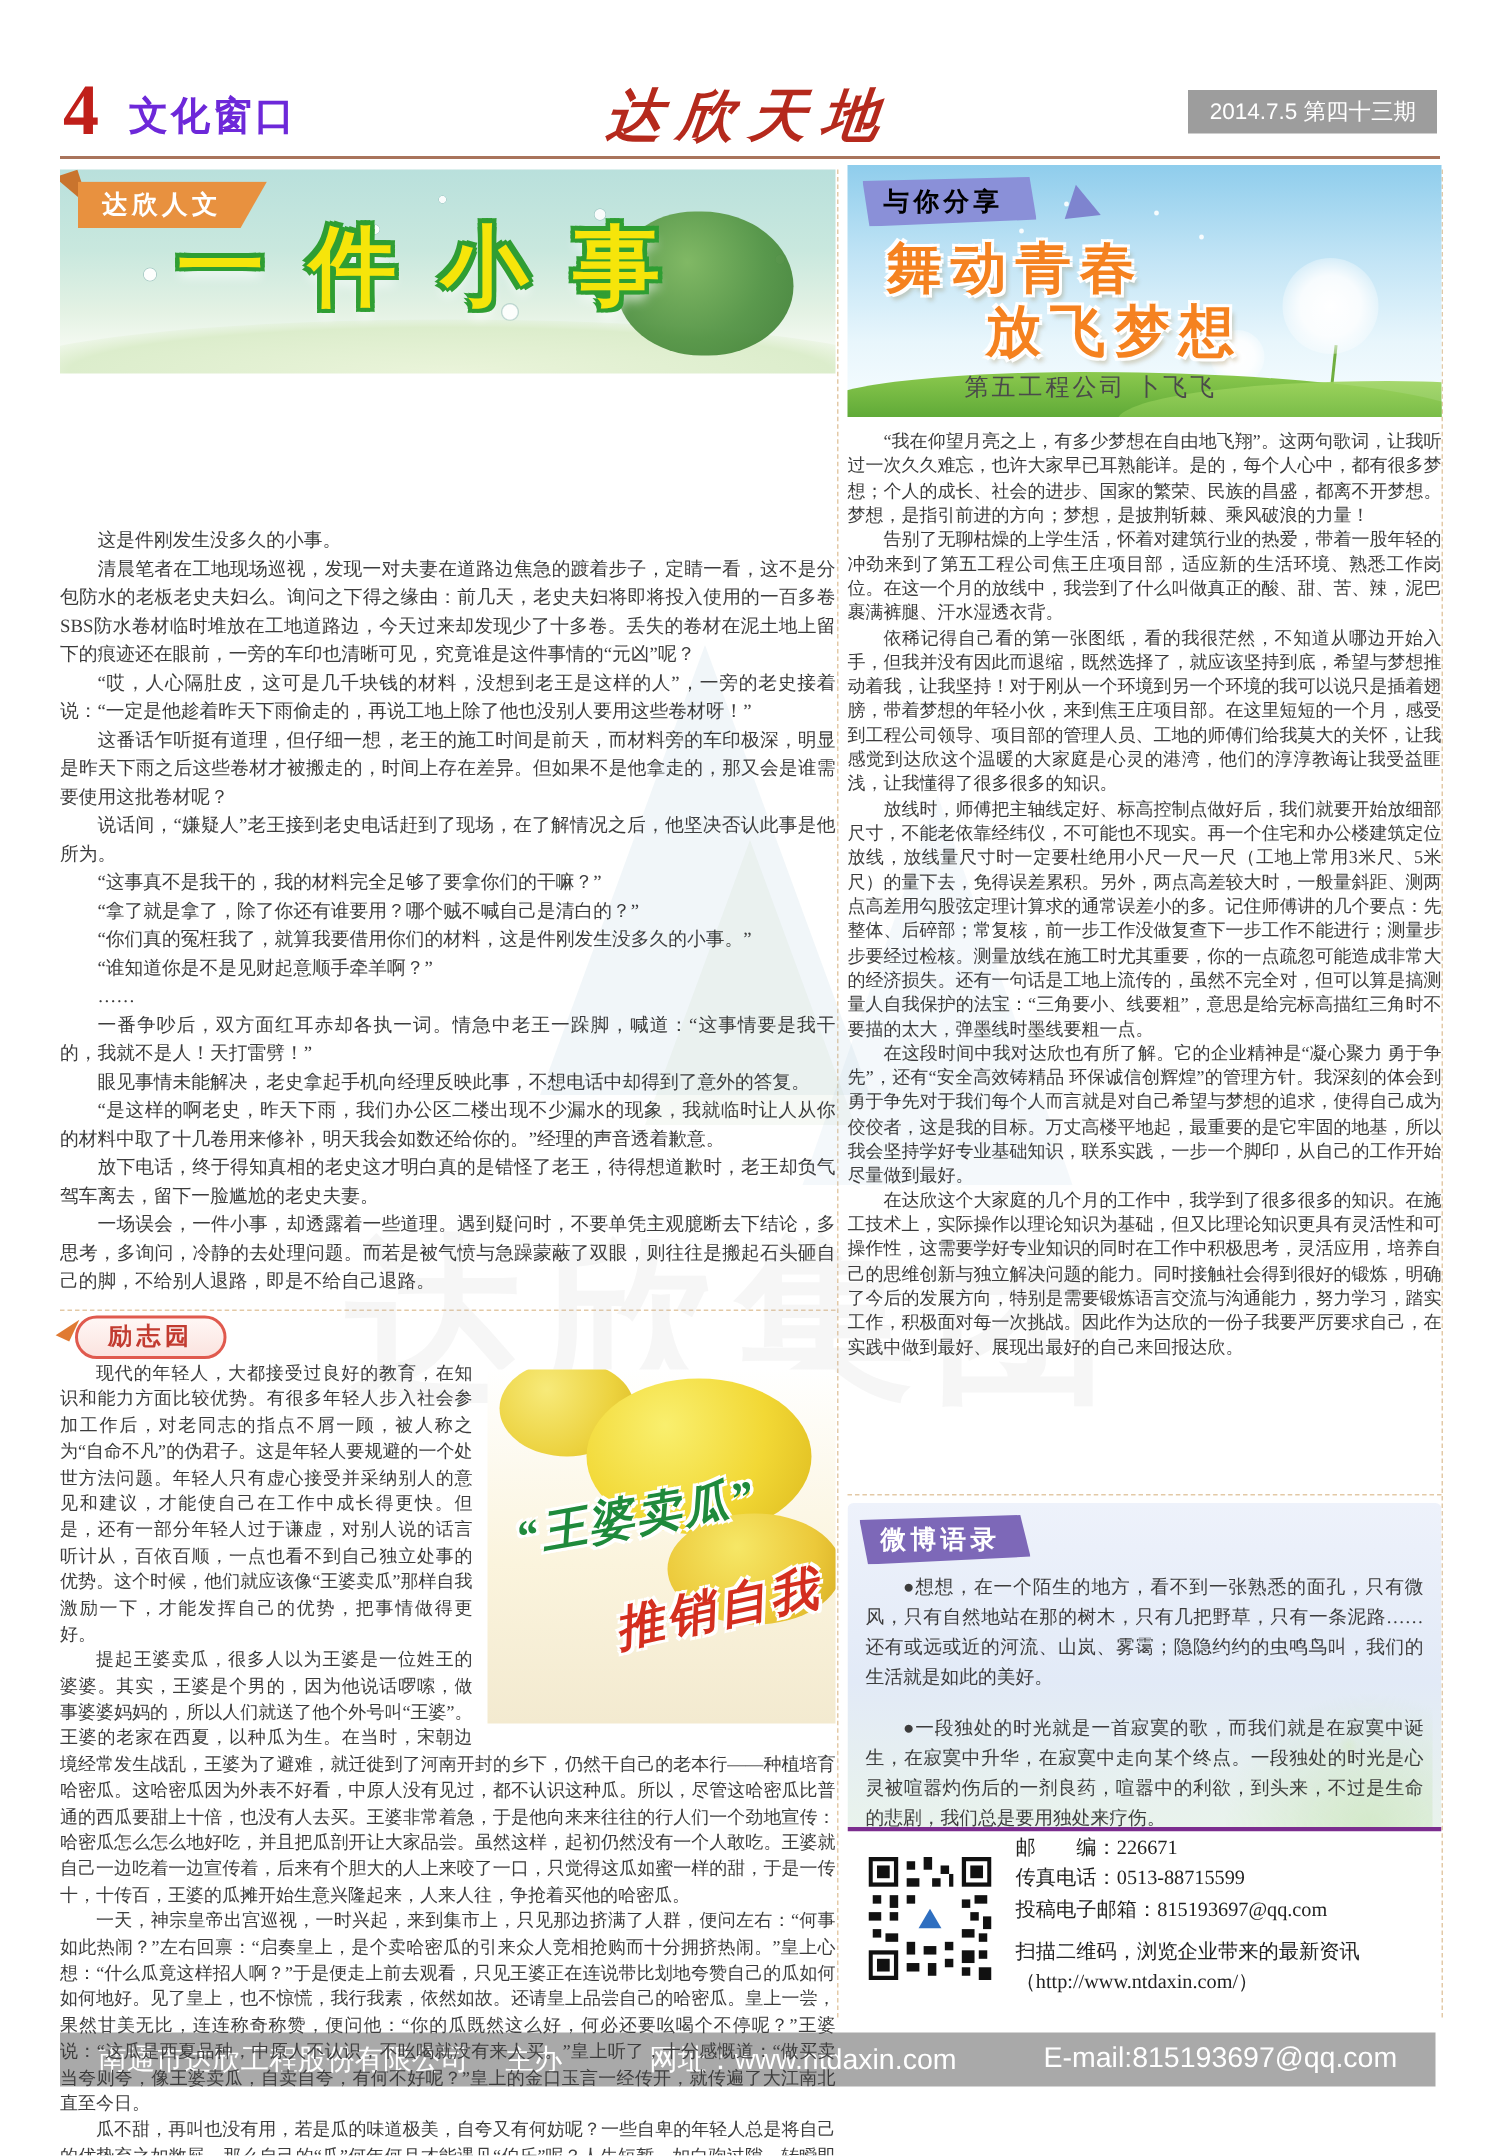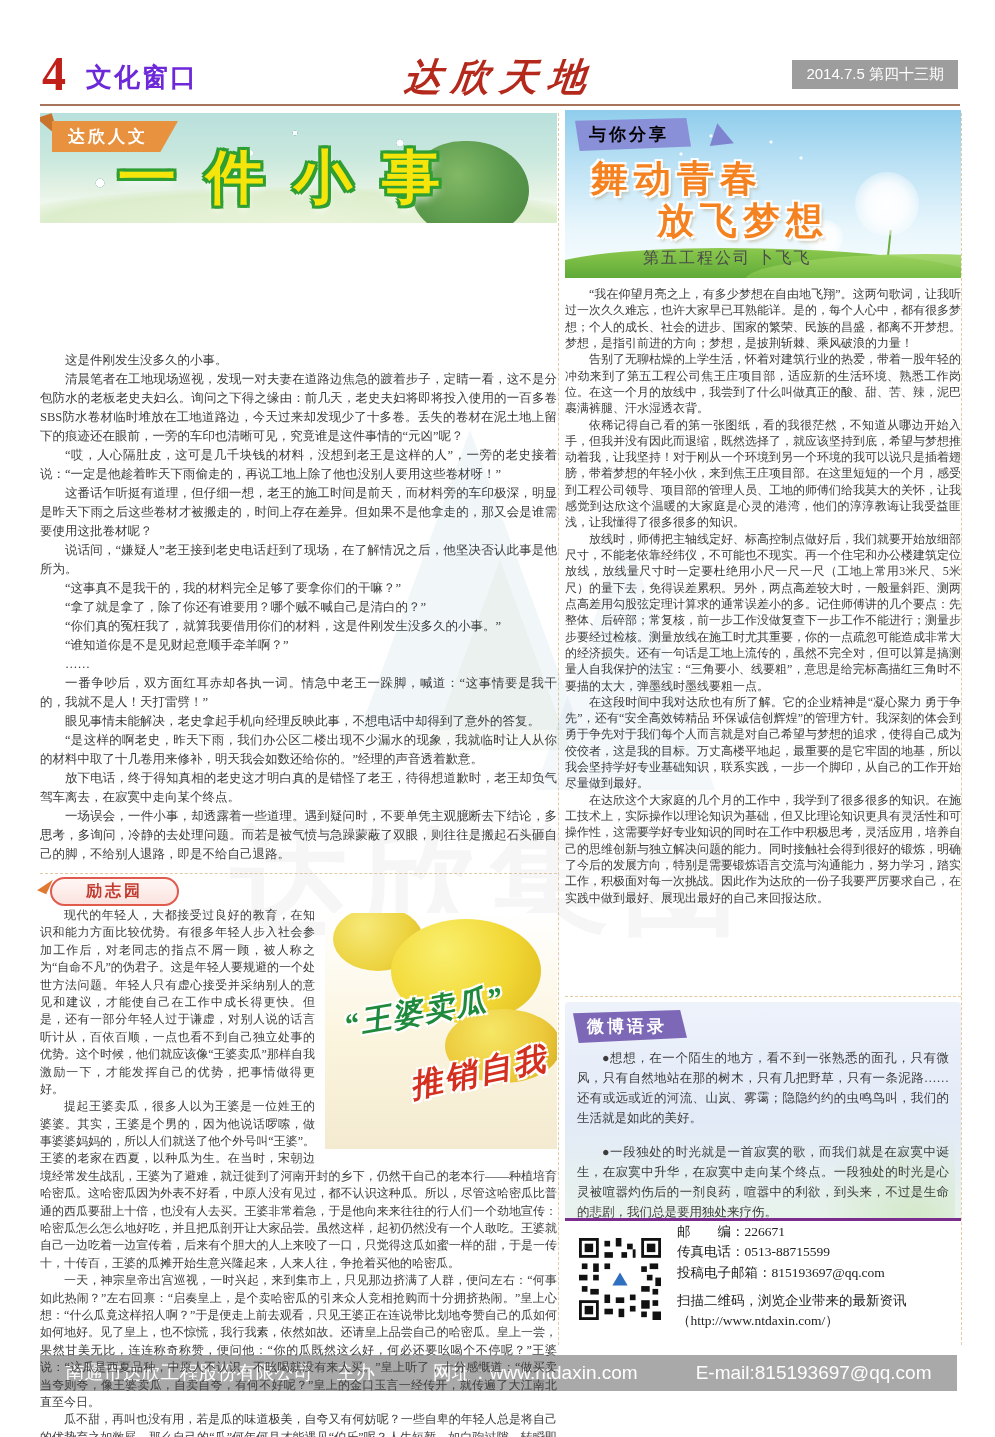--- a/index.html
+++ b/index.html
@@ -19,21 +19,21 @@
              font-family:"Liberation Sans",sans-serif;font-size:15px;padding:5px 14px;}
 
   
   .v-dash{position:absolute;top:113px;height:1232px;border-left:1px dashed #e3c9a6;}
   .h-dash{position:absolute;border-top:1px dashed #e3c9a6;}
 
   .left-col{position:absolute;left:40px;top:113px;width:517px;height:1233px;}
   .right-col{position:absolute;left:565px;top:110px;width:396px;height:1240px;}
 
   
-  .l-banner{position:absolute;left:0;top:0;width:517px;height:110px;overflow:hidden;
+  .l-banner{position:absolute;left:0;top:0;width:517px;height:136px;overflow:hidden;
     background:linear-gradient(180deg,#b9e0dc 0%,#c9e8de 40%,#e4f2e4 70%,#f7fbf4 90%,#ffffff 100%);}
   .l-banner .drops{position:absolute;inset:0;
     background-image:
       radial-gradient(circle 7px at 60px 70px, rgba(255,255,255,.95) 55%, rgba(140,180,180,.55) 62%, transparent 70%),
       radial-gradient(circle 5px at 210px 40px, rgba(255,255,255,.9) 55%, rgba(140,180,180,.5) 64%, transparent 72%),
       radial-gradient(circle 9px at 300px 95px, rgba(255,255,255,.9) 52%, rgba(140,180,180,.5) 62%, transparent 70%),
       radial-gradient(circle 6px at 360px 30px, rgba(255,255,255,.9) 55%, rgba(140,180,180,.5) 64%, transparent 72%),
       radial-gradient(circle 5px at 480px 60px, rgba(255,255,255,.9) 55%, rgba(140,180,180,.5) 64%, transparent 72%),
       radial-gradient(circle 7px at 140px 115px, rgba(255,255,255,.9) 55%, rgba(140,180,180,.5) 63%, transparent 71%),
       radial-gradient(circle 4px at 255px 20px, rgba(255,255,255,.9) 55%, rgba(140,180,180,.5) 64%, transparent 74%);}
@@ -62,21 +62,21 @@
   .wt2{left:430px;top:560px;border-left:70px solid transparent;border-right:70px solid transparent;
        border-bottom:190px solid #bcd6b9;}
   .wm-text{position:absolute;left:230px;top:800px;z-index:1;font-size:120px;font-weight:bold;
            color:rgba(190,190,190,.14);letter-spacing:10px;white-space:nowrap;}
 
   
   .inspire{position:absolute;left:0;top:658px;width:517px;height:575px;z-index:2;}
   .inspire-tag-row{height:30px;margin-top:106px;}
   .capsule-tag{display:inline-block;background:linear-gradient(#fff7f5,#fbe3df);border:2px solid #e05a4e;
     border-radius:15px;color:#c23b30;font-family:"Liberation Sans",sans-serif;font-weight:bold;
-    font-size:16px;letter-spacing:3px;padding:2px 34px;}
+    font-size:16px;letter-spacing:3px;padding:2px 20px;}
   .leaf{display:inline-block;width:0;height:0;border-left:10px solid transparent;
     border-bottom:16px solid #e07a33;transform:rotate(25deg);vertical-align:top;margin-right:-4px;}
   .melon-box{float:right;width:232px;height:236px;margin:6px 0 6px 10px;position:relative;overflow:hidden;
     background:linear-gradient(180deg,#ffffff 0%,#fbf4dd 55%,#f3ead0 100%);}
   .melon{position:absolute;border-radius:50%;}
   .melon.m1{left:66px;top:6px;width:150px;height:104px;
     background:radial-gradient(circle at 35% 30%,#f9ef6e 0%,#f2d835 55%,#dcb91e 100%);}
   .melon.m2{left:8px;top:-6px;width:90px;height:64px;
     background:radial-gradient(circle at 35% 30%,#f7ea7a 0%,#ecd23e 60%,#d8b722 100%);}
   .melon.m3{left:120px;top:96px;width:116px;height:74px;
@@ -195,21 +195,21 @@
       <p>这番话乍听挺有道理，但仔细一想，老王的施工时间是前天，而材料旁的车印极深，明显是昨天下雨之后这些卷材才被搬走的，时间上存在差异。但如果不是他拿走的，那又会是谁需要使用这批卷材呢？</p>
       <p>说话间，“嫌疑人”老王接到老史电话赶到了现场，在了解情况之后，他坚决否认此事是他所为。</p>
       <p>“这事真不是我干的，我的材料完全足够了要拿你们的干嘛？”</p>
       <p>“拿了就是拿了，除了你还有谁要用？哪个贼不喊自己是清白的？”</p>
       <p>“你们真的冤枉我了，就算我要借用你们的材料，这是件刚发生没多久的小事。”</p>
       <p>“谁知道你是不是见财起意顺手牵羊啊？”</p>
       <p>……</p>
       <p>一番争吵后，双方面红耳赤却各执一词。情急中老王一跺脚，喊道：“这事情要是我干的，我就不是人！天打雷劈！”</p>
       <p>眼见事情未能解决，老史拿起手机向经理反映此事，不想电话中却得到了意外的答复。</p>
       <p>“是这样的啊老史，昨天下雨，我们办公区二楼出现不少漏水的现象，我就临时让人从你的材料中取了十几卷用来修补，明天我会如数还给你的。”经理的声音透着歉意。</p>
-      <p>放下电话，终于得知真相的老史这才明白真的是错怪了老王，待得想道歉时，老王却负气驾车离去，在寂寞中走向某个终点。</p>
+      <p>放下电话，终于得知真相的老史这才明白真的是错怪了老王，待得想道歉时，老王却负气驾车离去，留下一脸尴尬的老史夫妻。</p>
       <p>一场误会，一件小事，却透露着一些道理。遇到疑问时，不要单凭主观臆断去下结论，多思考，多询问，冷静的去处理问题。而若是被气愤与急躁蒙蔽了双眼，则往往是搬起石头砸自己的脚，不给别人退路，即是不给自己退路。</p>
 
     </div>
 
     <div class="h-dash" style="left:40px;top:760px;width:517px;left:0;"></div>
 
     <div class="inspire">
       <div class="inspire-tag-row">
         <span class="leaf"></span>
         <span class="capsule-tag">励志园</span>

